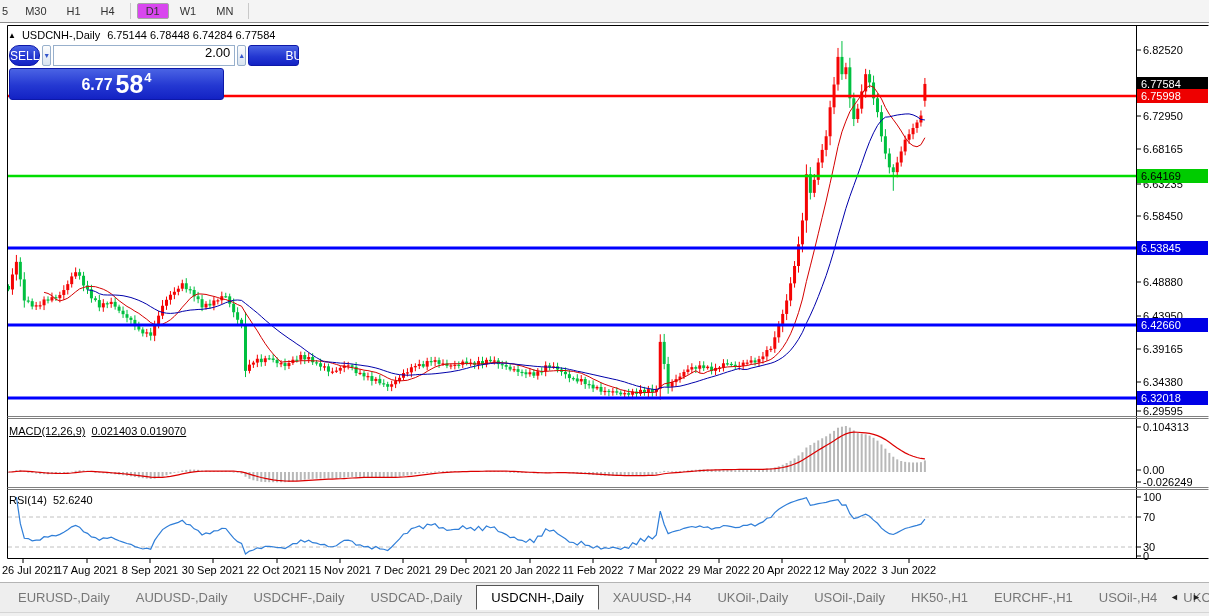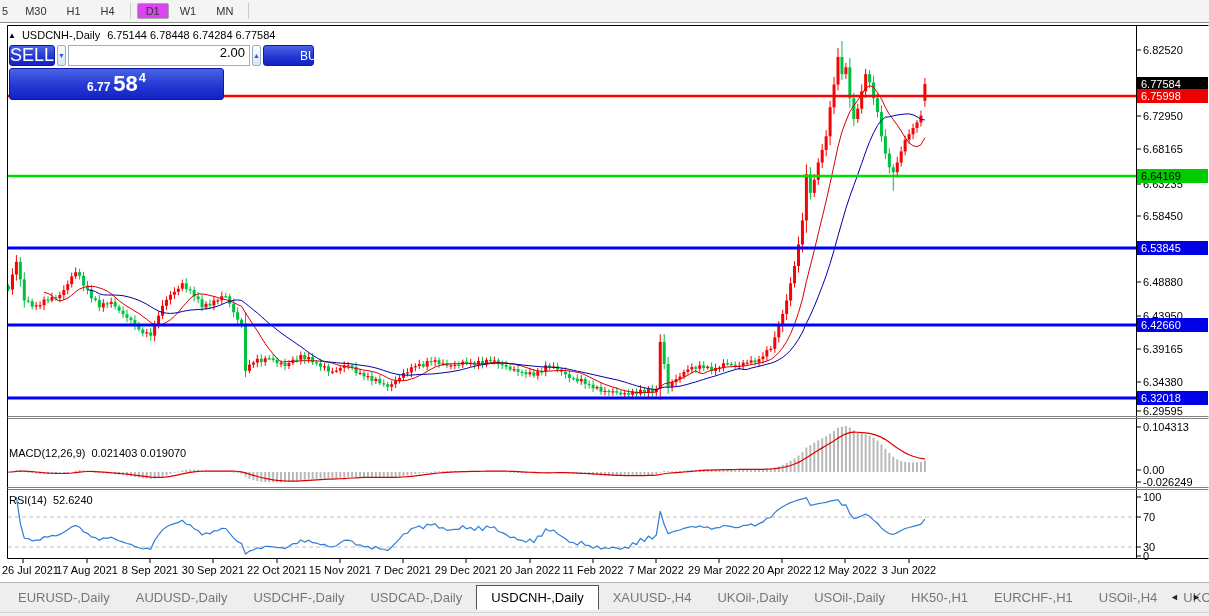--- a/index.html
+++ b/index.html
@@ -21,30 +21,30 @@
   .chart-title{position:absolute;left:8px;top:29px;z-index:4;font-size:11px;color:#000;display:flex;align-items:center;}
   .collapse-tri{font-size:8px;margin-right:6px;color:#000;}
   .chart-title b{font-weight:400;margin-right:7px;}
 
   
   .panel{position:absolute;left:9px;top:45px;width:215px;z-index:4;background:#fff;}
   .row1{display:flex;gap:2px;height:21px;}
   .btn-blue{background:linear-gradient(180deg,#4a63e4 0%,#2438d2 55%,#1322c4 100%);
             border:1px solid #0d18a8;border-radius:3px;color:#fff;display:flex;
             align-items:center;justify-content:center;box-sizing:border-box;}
-  .sell-btn{width:50px;font-size:18px;}
+  .sell-btn{width:50px;font-size:12px;border-radius:10px;}
   .buy-btn{width:51px;font-size:12px;padding-left:48px;}
   .spin{width:17px;box-sizing:border-box;border:1px solid #98b0cc;background:linear-gradient(#fdfdfd,#d9e4f0);
         color:#3355cc;font-size:7px;display:flex;align-items:center;justify-content:center;border-radius:2px;}
   .vol{flex:1;box-sizing:border-box;border:1px solid #98b0cc;font-size:13px;text-align:right;
        padding:0 4px 6px 0;font-family:inherit;color:#000;background:#fff;}
   .row2{display:flex;gap:2px;margin-top:2px;height:32px;}
   .pricebox{flex:1;display:flex;align-items:flex-end;justify-content:center;padding:1px 2px 2px 2px;}
-  .p-small{font-size:12px;font-weight:700;margin:0 3px 3px 0;}
-  .p-big{font-size:22px;font-weight:700;line-height:26px;}
+  .p-small{font-size:16px;font-weight:700;margin:0 3px 3px 0;}
+  .p-big{font-size:25px;font-weight:700;line-height:26px;}
   .p-sup{font-size:13px;font-weight:700;align-self:flex-start;margin-left:1px;}
 
   
   .ind-label{position:absolute;z-index:3;font-size:11px;color:#000;}
   .ind-label span{margin-right:6px;}
 
   
   .tabbar{position:absolute;left:0;top:582px;width:1209px;height:30px;background:#eee;
           border-top:1px solid #b4b4b4;display:flex;align-items:center;padding-left:6px;
           box-sizing:border-box;z-index:5;font-size:13px;color:#777;}
@@ -898,21 +898,21 @@
     </div>
     <div class="row2">
       <div class="btn-blue pricebox">
         <span class="p-small">6.77</span>
         <span class="p-big">58</span>
         <span class="p-sup">4</span>
       </div>
     </div>
   </div>
 
-  <div class="ind-label" style="left:9px;top:447px;">
+  <div class="ind-label" style="left:9px;top:425px;text-decoration:underline;">
     <span>MACD(12,26,9)</span><span>0.021403 0.019070</span>
   </div>
   <div class="ind-label" style="left:9px;top:494px;">
     <span>RSI(14)</span><span>52.6240</span>
   </div>
 
   <div class="tabbar" id="tabbar">
     <span class="scroll-arrow scroll-left">◄</span>
     <span class="scroll-arrow scroll-right">►</span>
   <div class="tab">EURUSD-,Daily</div>

